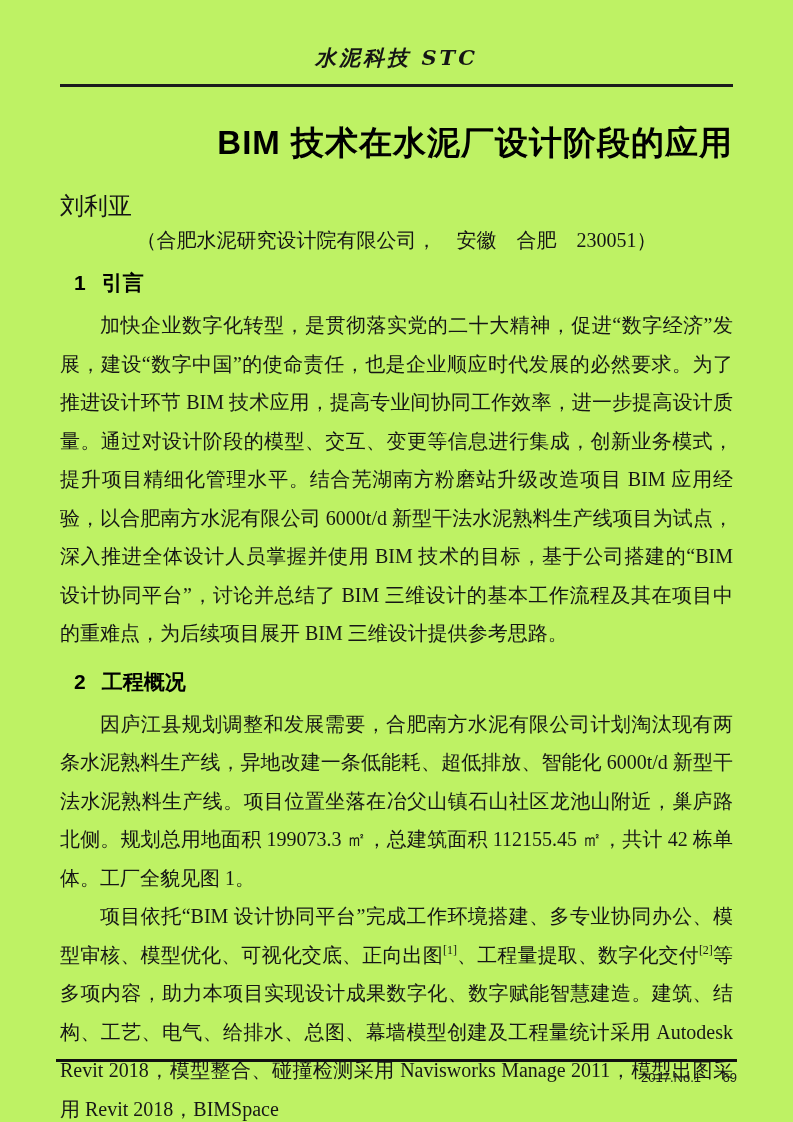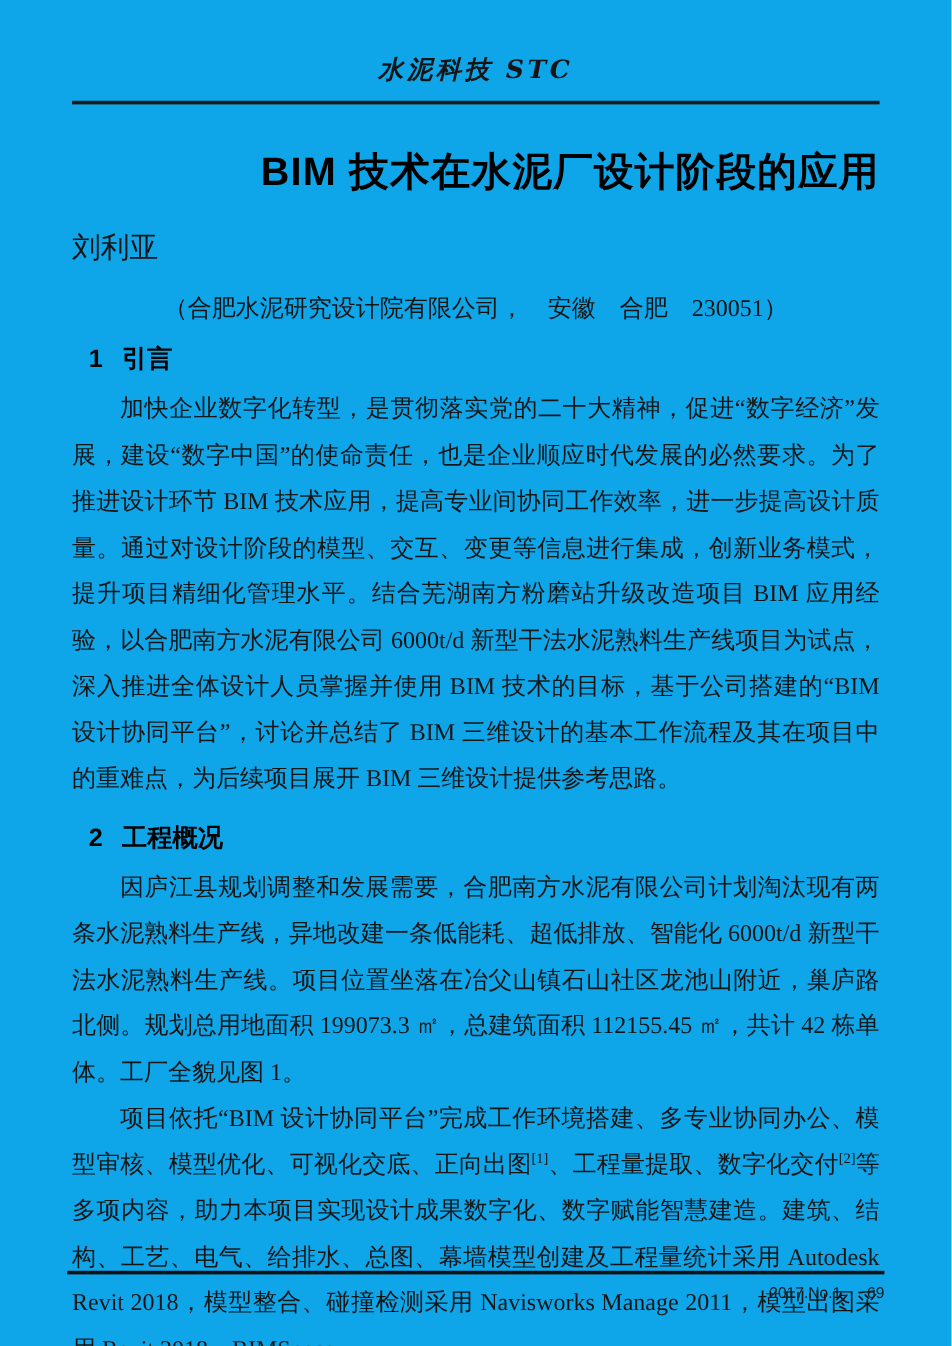--- a/index.html
+++ b/index.html
@@ -2,21 +2,21 @@
 <html lang="zh"><head>
 <meta charset="utf-8">
 <style>
   * { box-sizing: border-box; }
   html, body { margin: 0; padding: 0; background: #ffffff; }
   .page {
     position: relative;
     width: 793px;
     height: 1122px;
     margin: 0 auto;
-    background: #0ea5e9;
+    background: #bef264;
     color: #111111;
     font-family: "Liberation Serif", "DejaVu Serif", serif;
     overflow: hidden;
     padding: 0 60px;
   }
 
   
   .running-header { padding-top: 44px; }
   .journal-title {
     text-align: center;
@@ -44,21 +44,21 @@
     letter-spacing: 1px;
     color: #000000;
   }
   .author-name {
     margin-top: 24px;
     text-align: left;
     font-size: 24px;
     color: #141414;
   }
   .affiliation {
-    margin-top: 21px;
+    margin-top: 5px;
     text-align: center;
     font-size: 20px;
     color: #141414;
   }
 
   
   .section-heading {
     margin: 15px 0 9px 14px;
     font-family: "Liberation Sans", "DejaVu Sans", sans-serif;
     font-weight: bold;

